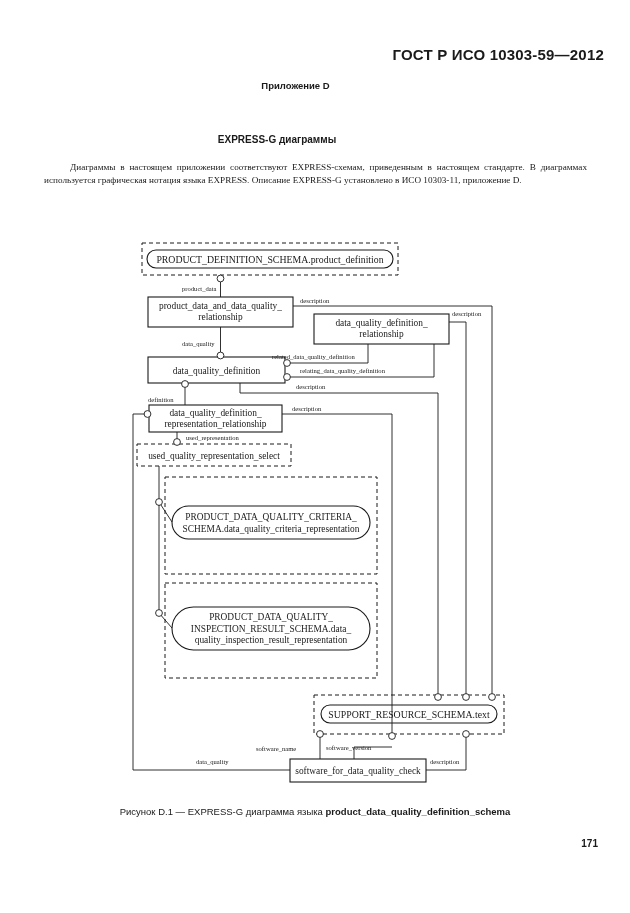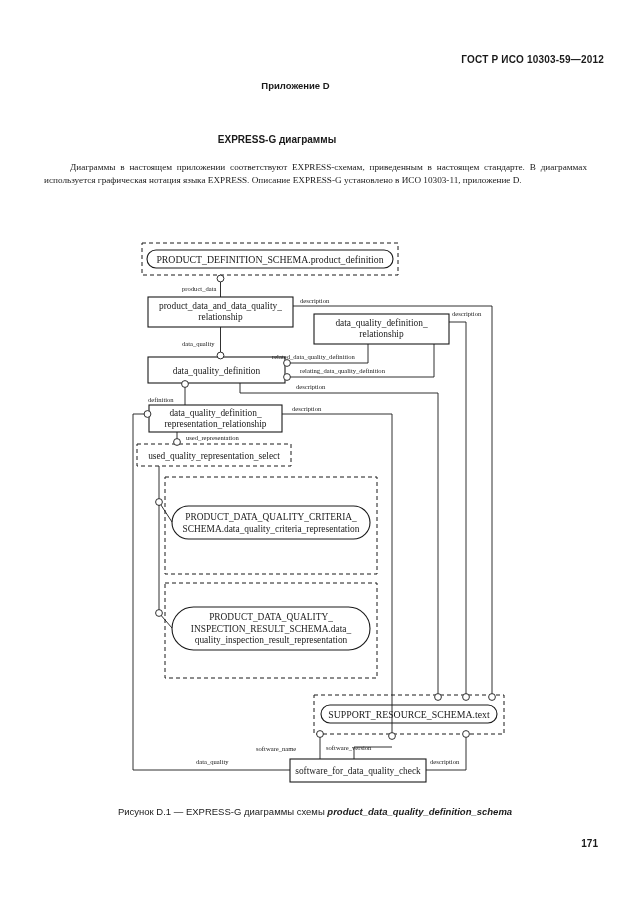--- a/index.html
+++ b/index.html
@@ -9,23 +9,22 @@
     font-family:"Liberation Sans", sans-serif;
     color:#1a1a1a;
     position:relative;
     overflow:hidden;
   }
   .page{position:relative;width:630px;height:913px;}
 
   
   .std-header{
     position:absolute; top:46px; right:26px;
-    font-size:10px; font-weight:bold; letter-spacing:.2px;
+    font-size:15px; font-weight:bold; letter-spacing:.2px;
     white-space:nowrap;
-    margin-top:8px;
   }
 
   .annex{
     position:absolute; top:79px; left:0; width:591px;
     text-align:center; font-size:9.5px; font-weight:bold; line-height:13px;
   }
   .annex div{display:block;}
 
   .section-title{
     position:absolute; top:134px; left:0; width:554px;
@@ -36,21 +35,21 @@
     position:absolute; top:161px; left:44px; width:543px;
     font-size:9.2px; line-height:13.2px; text-align:justify;
     text-indent:26px;
     font-family:Liberation Serif, serif;
   }
 
   .figure-caption{
     position:absolute; top:806px; left:0; width:630px;
     text-align:center; font-size:9.5px;
   }
-  .figure-caption b{font-weight:bold;font-style:italic;}
+  .figure-caption b{font-weight:bold;}
 
   .page-number{
     position:absolute; top:838px; right:32px;
     font-size:10px; font-weight:bold;
   }
 
   
   .diagram{
     position:absolute; top:236px; left:0; width:558px; height:560px;
   }
@@ -237,18 +236,18 @@
     <g>
       <path class="ln" d="M426 534 L466 534 L466 500"></path>
       <circle class="circ" cx="466" cy="498" r="3.4"></circle>
       <text class="te" x="430" y="528">description</text>
     </g>
 
   </svg>
   </div>
 
   <div class="figure-caption">
-    <span>Рисунок D.1 — EXPRESS-G диаграммы схемы </span><b>product_data_quality_definition_schema</b>
+    <span>Рисунок D.1 — EXPRESS-G диаграмма языка </span><b>product_data_quality_definition_schema</b>
   </div>
 
   <div class="page-number">171</div>
 
 </div>
 
 </body></html>

